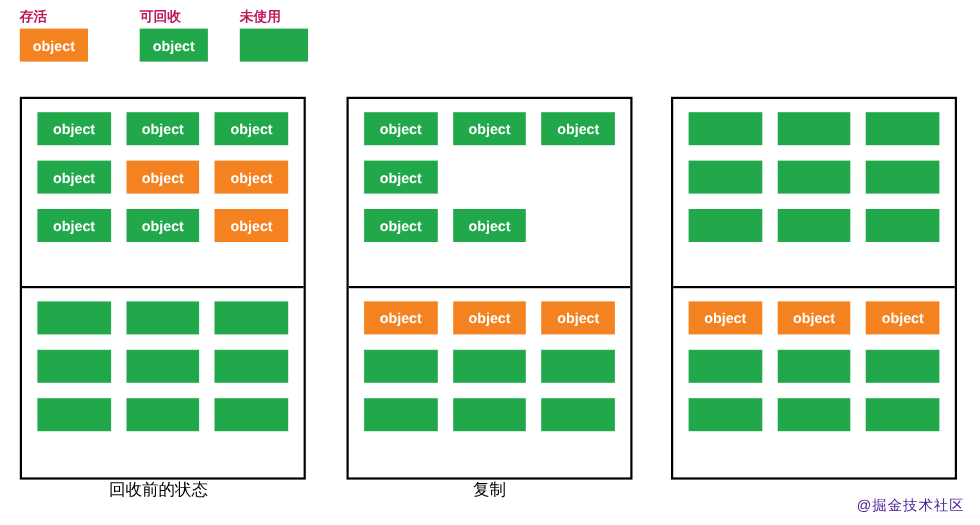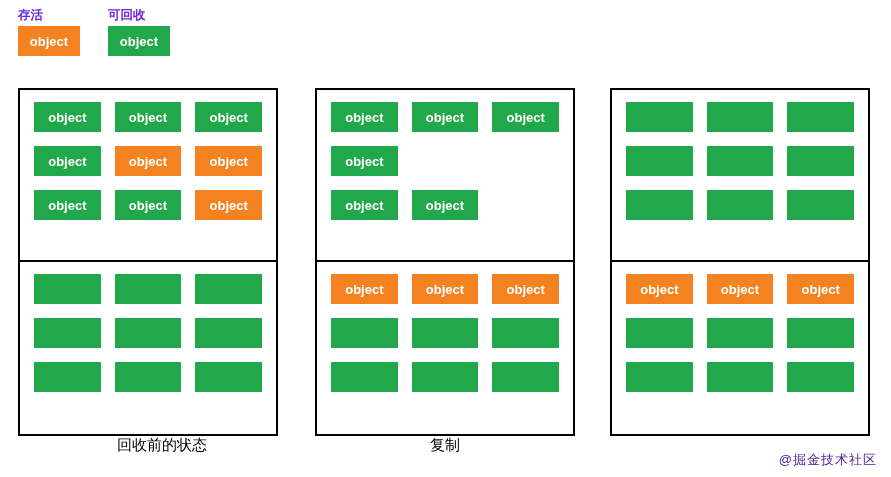--- a/index.html
+++ b/index.html
@@ -18,21 +18,21 @@
     position: absolute;
     top: 8px;
     left: 0;
     width: 891px;
     height: 62px;
   }
   .legend-item {
     position: absolute;
   }
   .legend-label {
-    color: #6d28d9;
+    color: #be185d;
     font-size: 12.5px;
     font-weight: bold;
     line-height: 14px;
     margin-bottom: 4px;
     white-space: nowrap;
   }
   .chip {
     width: 62px;
     height: 30px;
     display: flex;
@@ -101,21 +101,21 @@
     width: 891px;
     height: 30px;
   }
   .caption {
     position: absolute;
     font-size: 15px;
     color: #000000;
     text-align: center;
     width: 260px;
   }
-  .caption-1 { left: 32px; font-family: Liberation Serif, serif; }
+  .caption-1 { left: 14px; font-family: Liberation Serif, serif; }
   .caption-2 { left: 315px; }
   .caption-3 { left: 610px; }
 
   .watermark {
     position: absolute;
     right: 14px;
     bottom: 8px;
     font-size: 13px;
     color: #4c1d95;
     letter-spacing: 1px;
@@ -123,23 +123,27 @@
   }
 </style>
 </head>
 <body>
 
 <div class="legend">
     <div class="legend-item" style="left: 18px; top: 0px;">
       <div class="legend-label">存活</div>
       <div class="chip orange">object</div>
     </div>
-    <div class="legend-item" style="left: 108px; top: 0px;">
+    <div class="legend-item" style="left: 127px; top: 0px;">
       <div class="legend-label">可回收</div>
       <div class="chip green">object</div>
+    </div>
+    <div class="legend-item" style="left: 218px; top: 0px;">
+      <div class="legend-label">未使用</div>
+      <div class="chip empty"></div>
     </div>
   </div>
 <div class="panels">
     <div class="panel panel-1">
       <div class="region top">
         <div class="row">
           <div class="cell green">object</div>
           <div class="cell green">object</div>
           <div class="cell green">object</div>
         </div>

